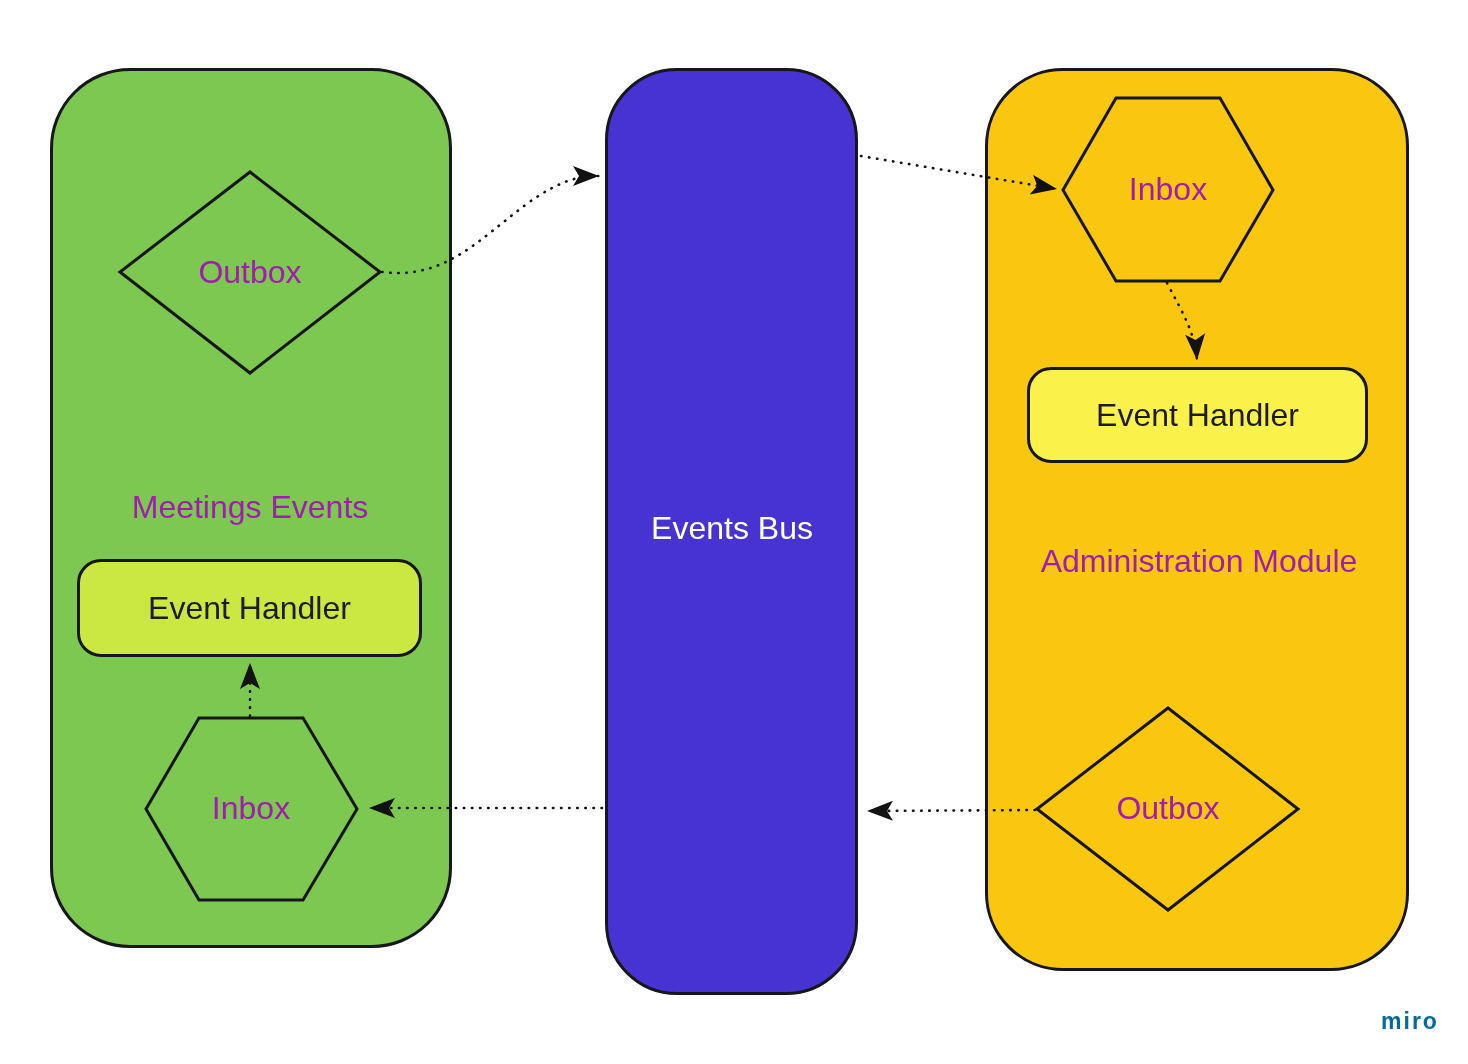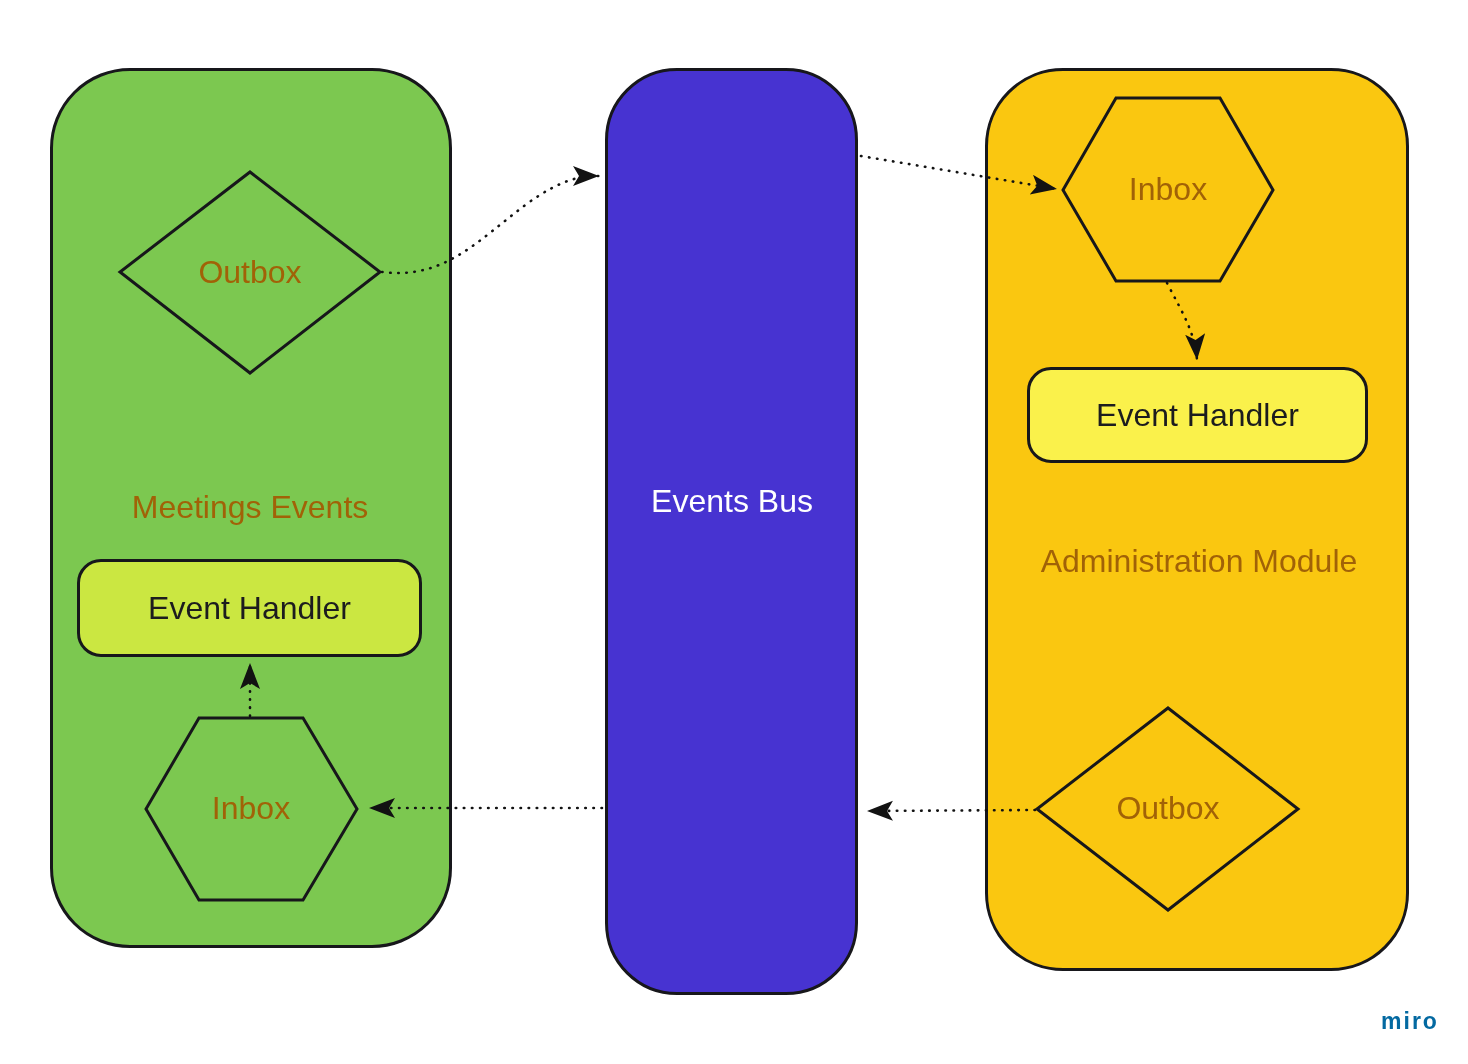--- a/index.html
+++ b/index.html
@@ -72,21 +72,21 @@
     stroke-width: 2.6;
     stroke-dasharray: 0.5 7.6;
     stroke-linecap: round;
     marker-end: url(#arrowhead);
     pointer-events: all;
   }
   .label {
     position: absolute;
     transform: translate(-50%, -50%);
     font-size: 32px;
-    color: #a16207;
+    color: #a21caf;
     white-space: nowrap;
   }
   .label.light { color: #ffffff; }
   .watermark {
     position: absolute;
     left: 1410px; top: 1021px;
     transform: translate(-50%, -50%);
     font-size: 23px;
     font-weight: 600;
     letter-spacing: 2px;
@@ -129,21 +129,21 @@
     <path class="connector" d="M1167,283 C1182,312 1195,332 1197,360"></path>
     <path class="connector" d="M1035,810 L867,811"></path>
     <path class="connector" d="M602,808 L369,808"></path>
     <path class="connector" d="M250,716 L250,663"></path>
   </svg>
 
   <div class="label" style="left:250px; top:272px;">Outbox</div>
   <div class="label" style="left:250px; top:507px;">Meetings Events</div>
   <div class="label" style="left:251px; top:808px;">Inbox</div>
 
-  <div class="label light" style="left:732px; top:501px;">Events Bus</div>
+  <div class="label light" style="left:732px; top:528px;">Events Bus</div>
 
   <div class="label" style="left:1168px; top:189px;">Inbox</div>
   <div class="label" style="left:1199px; top:517px;margin-top:44px;">Administration Module</div>
   <div class="label" style="left:1168px; top:808px;">Outbox</div>
 
   <div class="watermark">miro</div>
 
 </div>
 
 </body></html>

